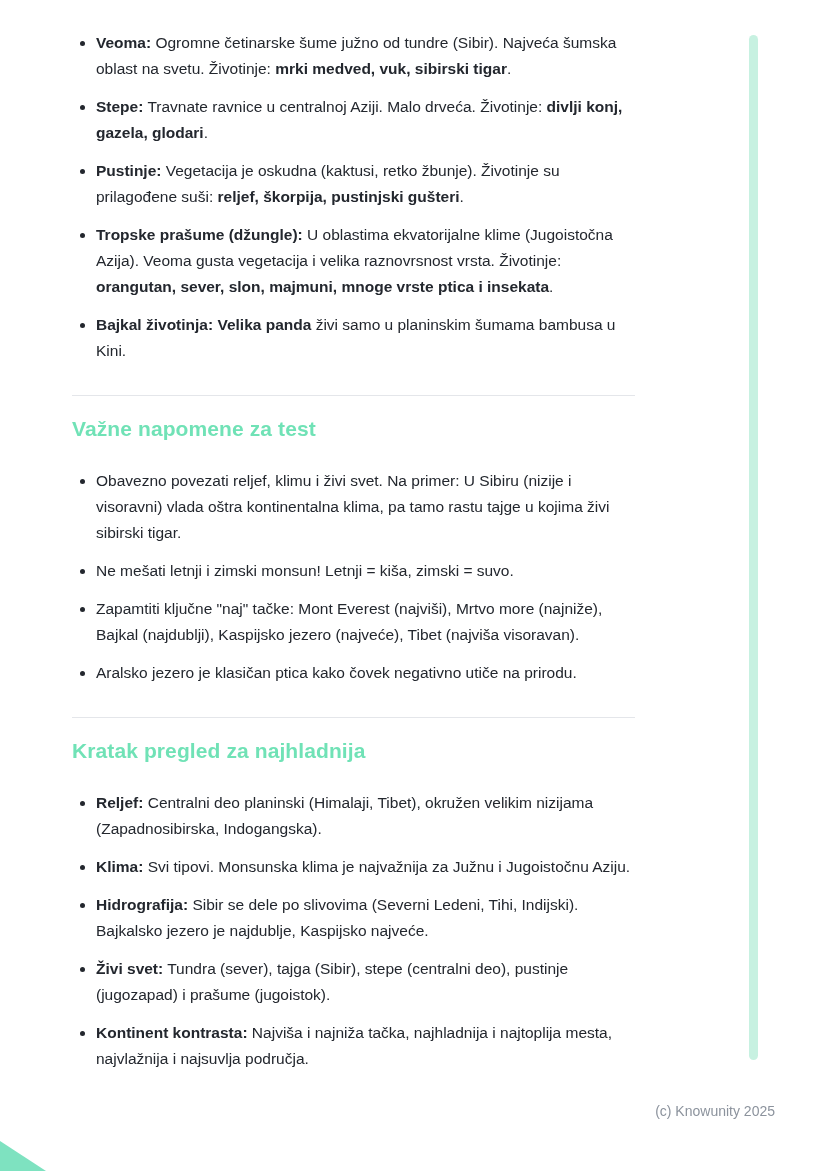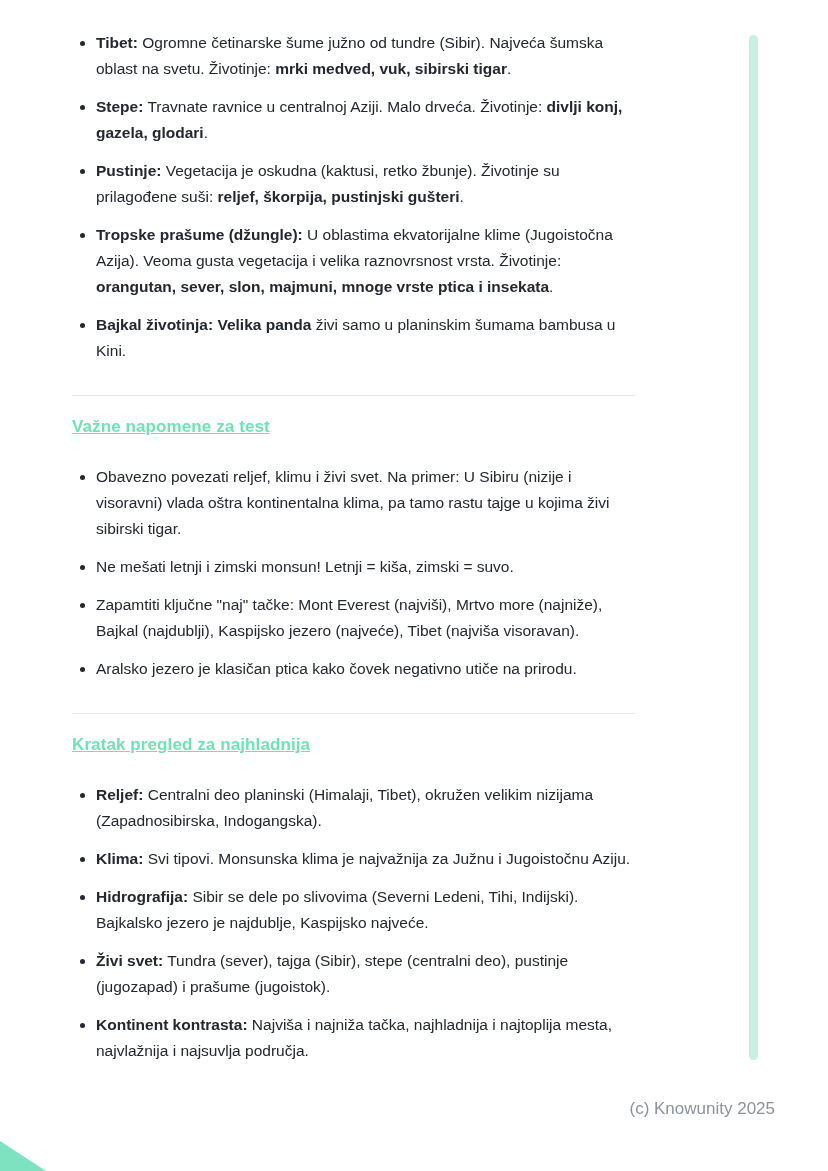--- a/index.html
+++ b/index.html
@@ -34,26 +34,25 @@
   }
   .bullet-list li:last-child { margin-bottom: 0; }
   .bold { font-weight: bold; }
   .divider {
     border: 0;
     border-top: 1px solid #e4e6ea;
     height: 0;
     margin: 31px 0 21px 0;
   }
   .section-heading {
-    font-size: 17px;
+    font-size: 21px;
     font-weight: bold;
     color: #70e2b6;
     margin: 0 0 27px 0;
     letter-spacing: 0.1px;
-    text-decoration: underline;
   }
   .accent-bar {
     position: absolute;
     top: 35px;
     right: 70px;
     width: 9px;
     height: 1025px;
     background: #c7f1e1;
     border-radius: 5px;
   }
@@ -61,33 +60,33 @@
     position: absolute;
     left: 0; bottom: 0;
     width: 0; height: 0;
     border-bottom: 30px solid #7ee2c0;
     border-right: 46px solid transparent;
   }
   .footer-credit {
     position: absolute;
     right: 53px;
     bottom: 52px;
-    font-size: 17px;
+    font-size: 14px;
     color: #8c939d;
   }
 </style>
 </head>
 <body>
 
 <div class="page">
   <div class="content">
     <div id="sections">
         <section>
           <ul class="bullet-list">
-            <li><span class="bold">Tibet:</span><span> Ogromne četinarske šume južno od tundre (Sibir). Najveća šumska oblast na svetu. Životinje: </span><span class="bold">mrki medved, vuk, sibirski tigar</span><span>.</span></li>
+            <li><span class="bold">Veoma:</span><span> Ogromne četinarske šume južno od tundre (Sibir). Najveća šumska oblast na svetu. Životinje: </span><span class="bold">mrki medved, vuk, sibirski tigar</span><span>.</span></li>
             <li><span class="bold">Stepe:</span><span> Travnate ravnice u centralnoj Aziji. Malo drveća. Životinje: </span><span class="bold">divlji konj, gazela, glodari</span><span>.</span></li>
             <li><span class="bold">Pustinje:</span><span> Vegetacija je oskudna (kaktusi, retko žbunje). Životinje su prilagođene suši: </span><span class="bold">reljef, škorpija, pustinjski gušteri</span><span>.</span></li>
             <li><span class="bold">Tropske prašume (džungle):</span><span> U oblastima ekvatorijalne klime (Jugoistočna Azija). Veoma gusta vegetacija i velika raznovrsnost vrsta. Životinje: </span><span class="bold">orangutan, sever, slon, majmuni, mnoge vrste ptica i insekata</span><span>.</span></li>
             <li><span class="bold">Bajkal životinja: Velika panda</span><span> živi samo u planinskim šumama bambusa u Kini.</span></li>
           </ul>
         </section>
         <div class="divider"></div>
         <section>
           <h2 class="section-heading">Važne napomene za test</h2>
           <ul class="bullet-list">

